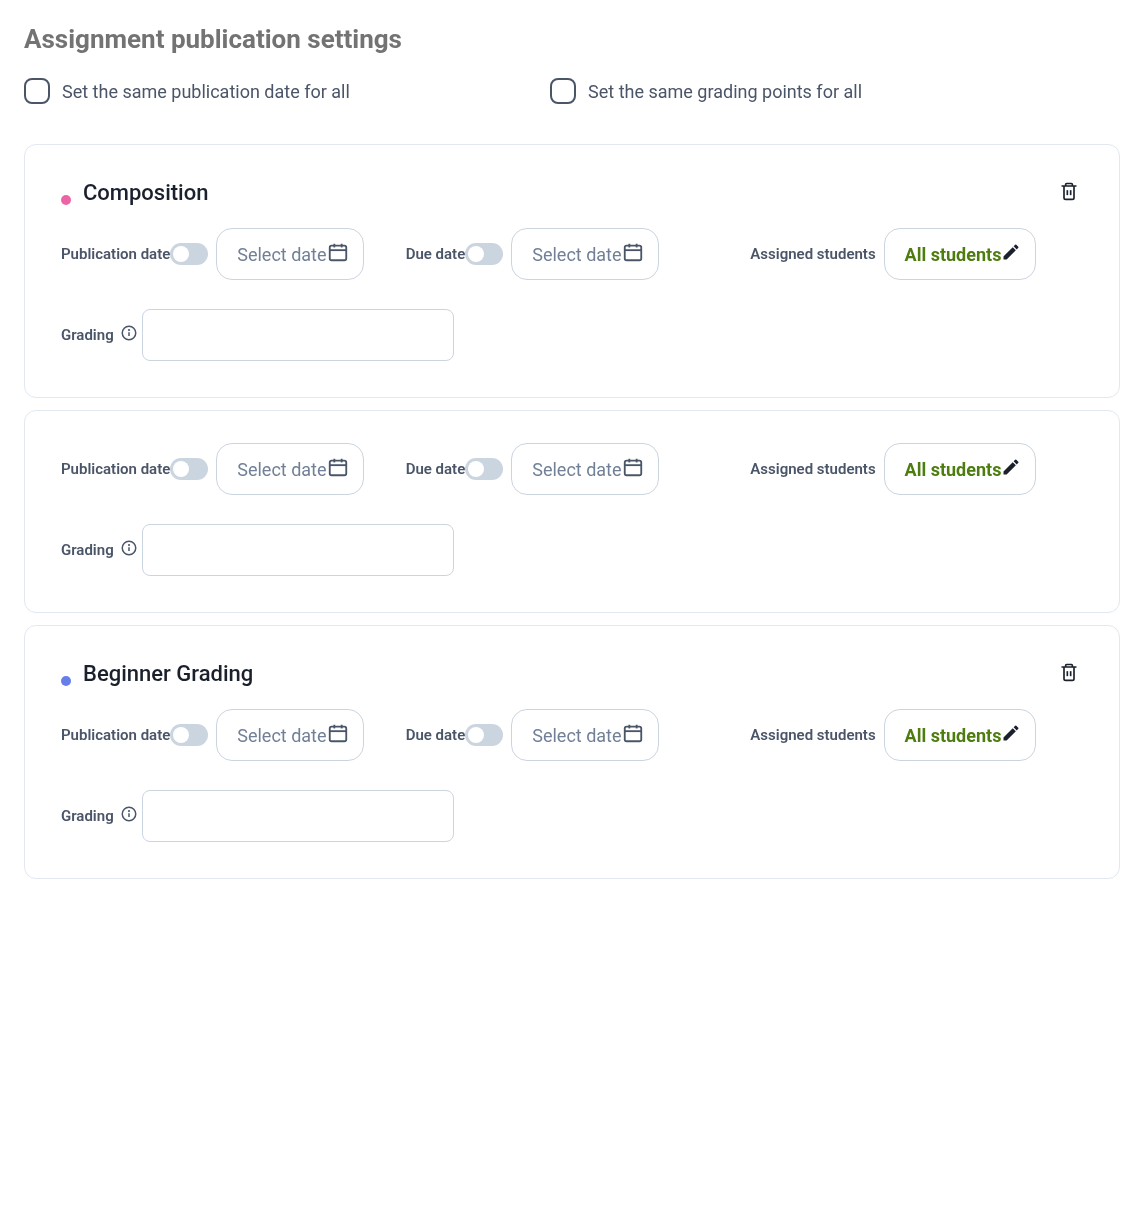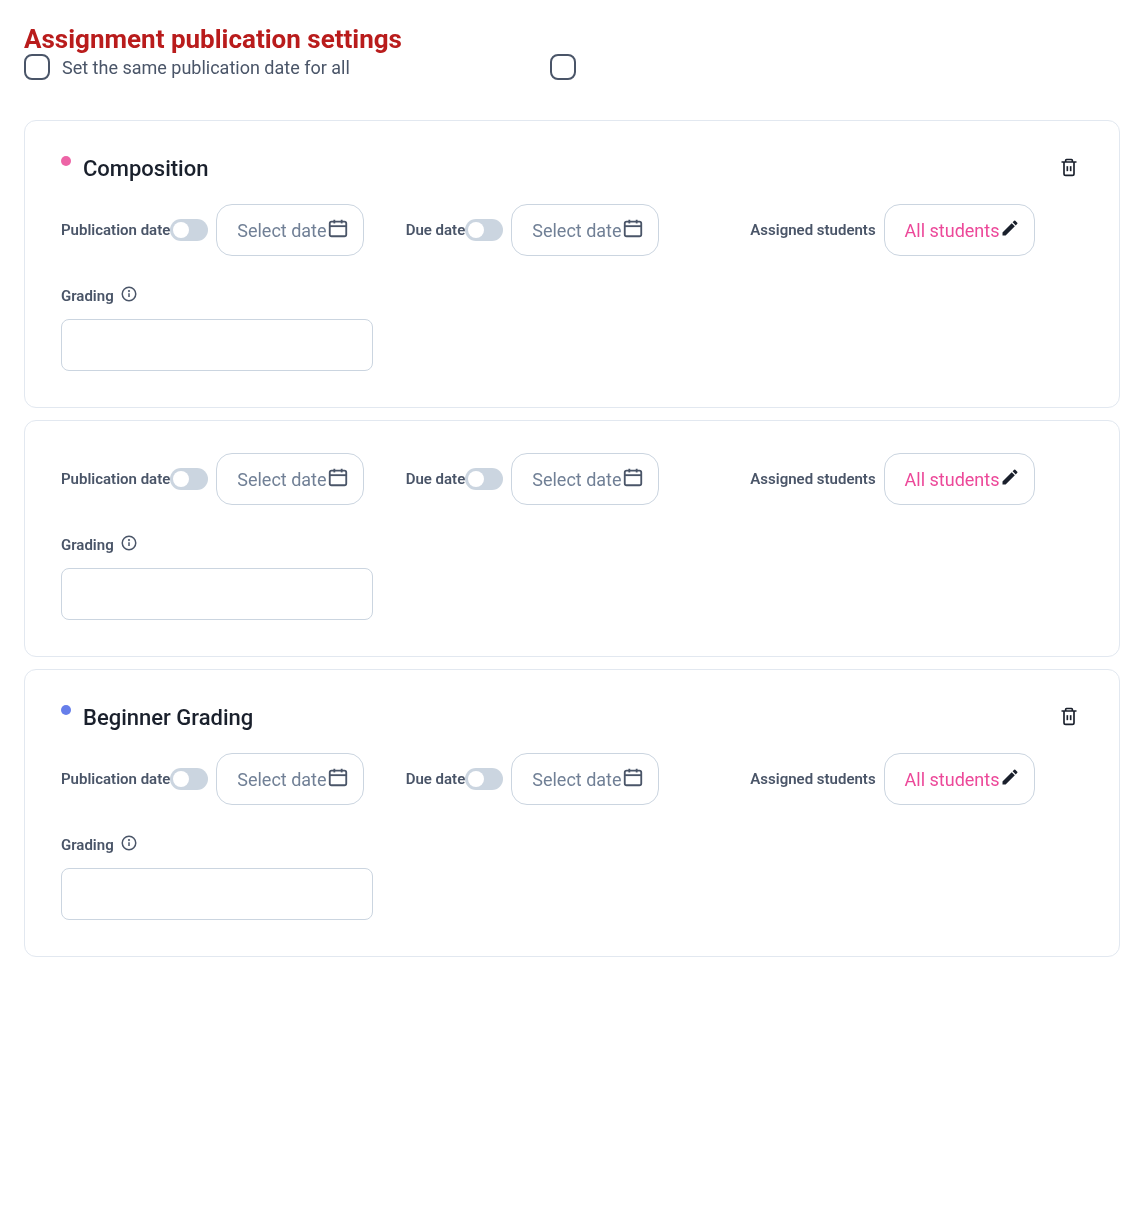--- a/index.html
+++ b/index.html
@@ -5,21 +5,22 @@
     * { box-sizing: border-box; margin: 0; padding: 0; }
     body {
       font-family: -apple-system, BlinkMacSystemFont, "Segoe UI", Roboto, Helvetica, Arial, sans-serif;
       background: #fff;
       padding: 24px;
       color: #1a202c;
     }
     h1 {
       font-size: 26px;
       font-weight: 700;
-      color: #b91c1c;
+      color: #737373;
+      margin-bottom: 24px;
     }
     .checkbox-row {
       display: flex;
       flex-wrap: wrap;
       margin-bottom: 40px;
     }
     .checkbox-item {
       display: flex;
       align-items: center;
       gap: 12px;
@@ -44,21 +45,21 @@
       margin-bottom: 12px;
     }
     .card-header {
       display: flex;
       align-items: center;
       justify-content: space-between;
       margin-bottom: 20px;
     }
     .card-title-wrap {
       display: flex;
-      align-items: flex-start;
+      align-items: flex-end;
       gap: 12px;
     }
     .dot {
       width: 10px;
       height: 10px;
       border-radius: 50%;
       flex-shrink: 0;
     }
     .card-title {
       font-size: 22px;
@@ -127,21 +128,22 @@
       display: flex;
       align-items: center;
       justify-content: space-between;
       padding: 0 14px 0 20px;
       font-size: 18px;
       color: #718096;
       cursor: pointer;
       background: #fff;
     }
     .input-box.students {
-      color: #ec4899;
+      color: #4d7c0f;
+      font-weight: bold;
     }
     .calendar-icon, .pencil-icon, .info-icon {
       flex-shrink: 0;
     }
     .calendar-icon svg {
       width: 22px;
       height: 22px;
       color: #4a5568;
     }
     .pencil-icon svg {
@@ -149,22 +151,22 @@
       height: 20px;
       color: #1a202c;
     }
     .info-icon svg {
       width: 18px;
       height: 18px;
       color: #4a5568;
     }
     .grading-row {
       display: flex;
-      flex-direction: column;
-      gap: 12px;
+      flex-direction: row;
+      gap: 4px;
       margin-top: 29px;
     }
     .grading-input {
       border: 1px solid #cbd5e0;
       border-radius: 8px;
       height: 52px;
       width: 312px;
       padding: 0 14px;
       font-size: 18px;
       background: #fff;
@@ -175,20 +177,21 @@
 
 <h1>Assignment publication settings</h1>
 
 <div class="checkbox-row">
   <div class="checkbox-item">
     <div class="checkbox-box"></div>
     <span class="checkbox-label">Set the same publication date for all</span>
   </div>
   <div class="checkbox-item">
     <div class="checkbox-box"></div>
+    <span class="checkbox-label">Set the same grading points for all</span>
   </div>
 </div>
 
 <div id="cards-container">
   <div class="card">
     <div class="card-header">
       <div class="card-title-wrap">
         <span class="dot" style="background: rgb(237, 100, 166);"></span>
         <span class="card-title">Composition</span>
       </div>

